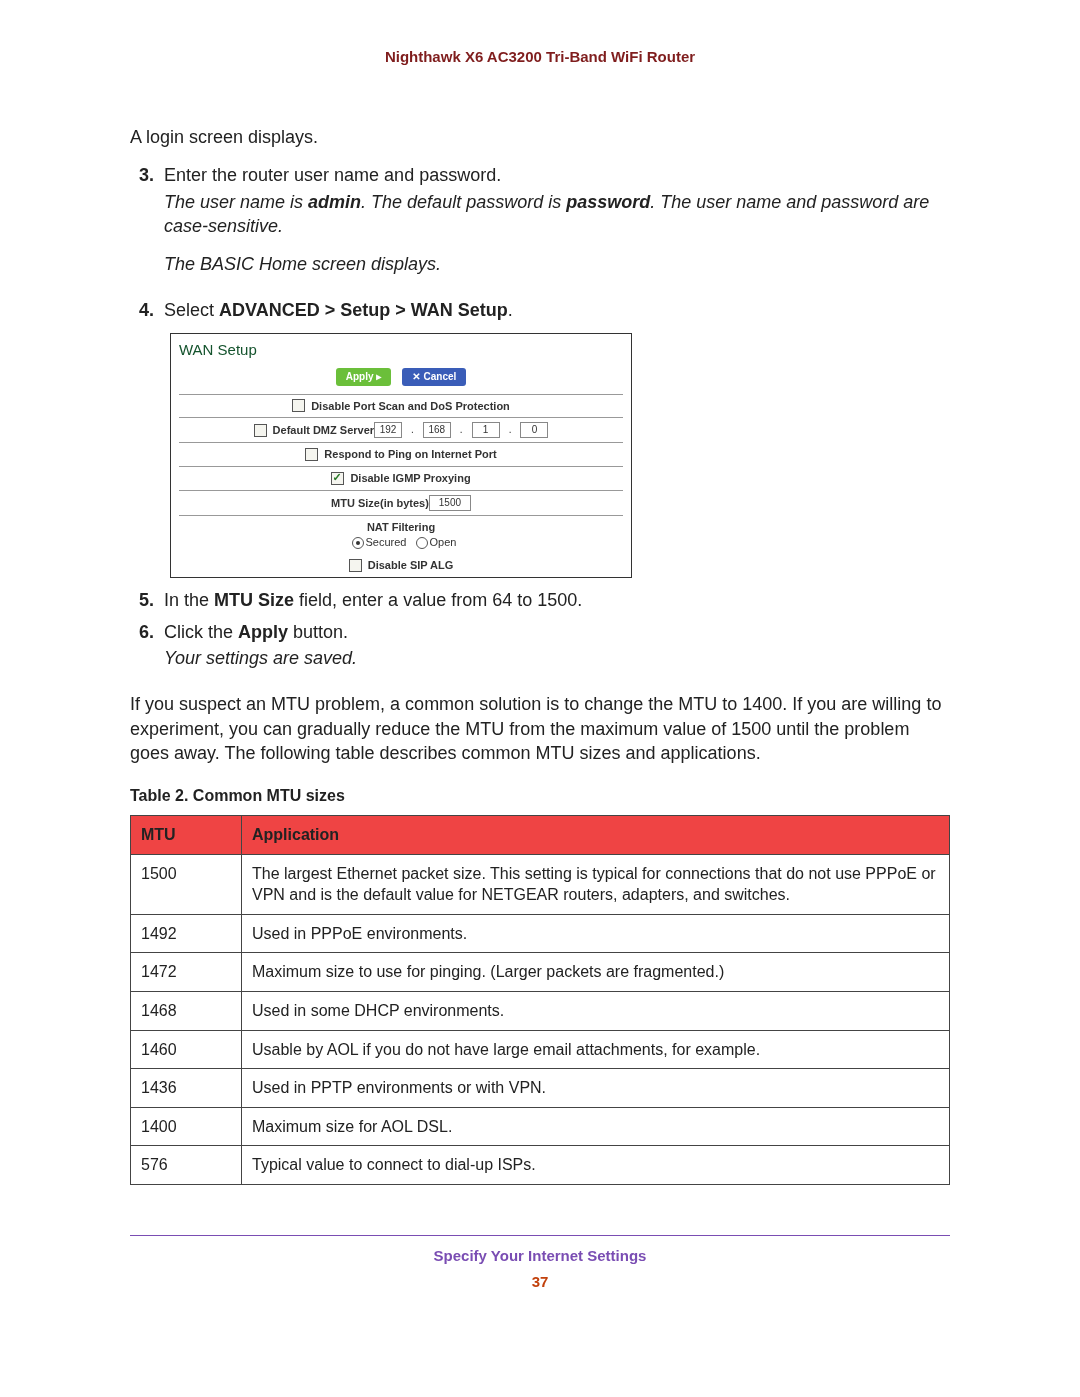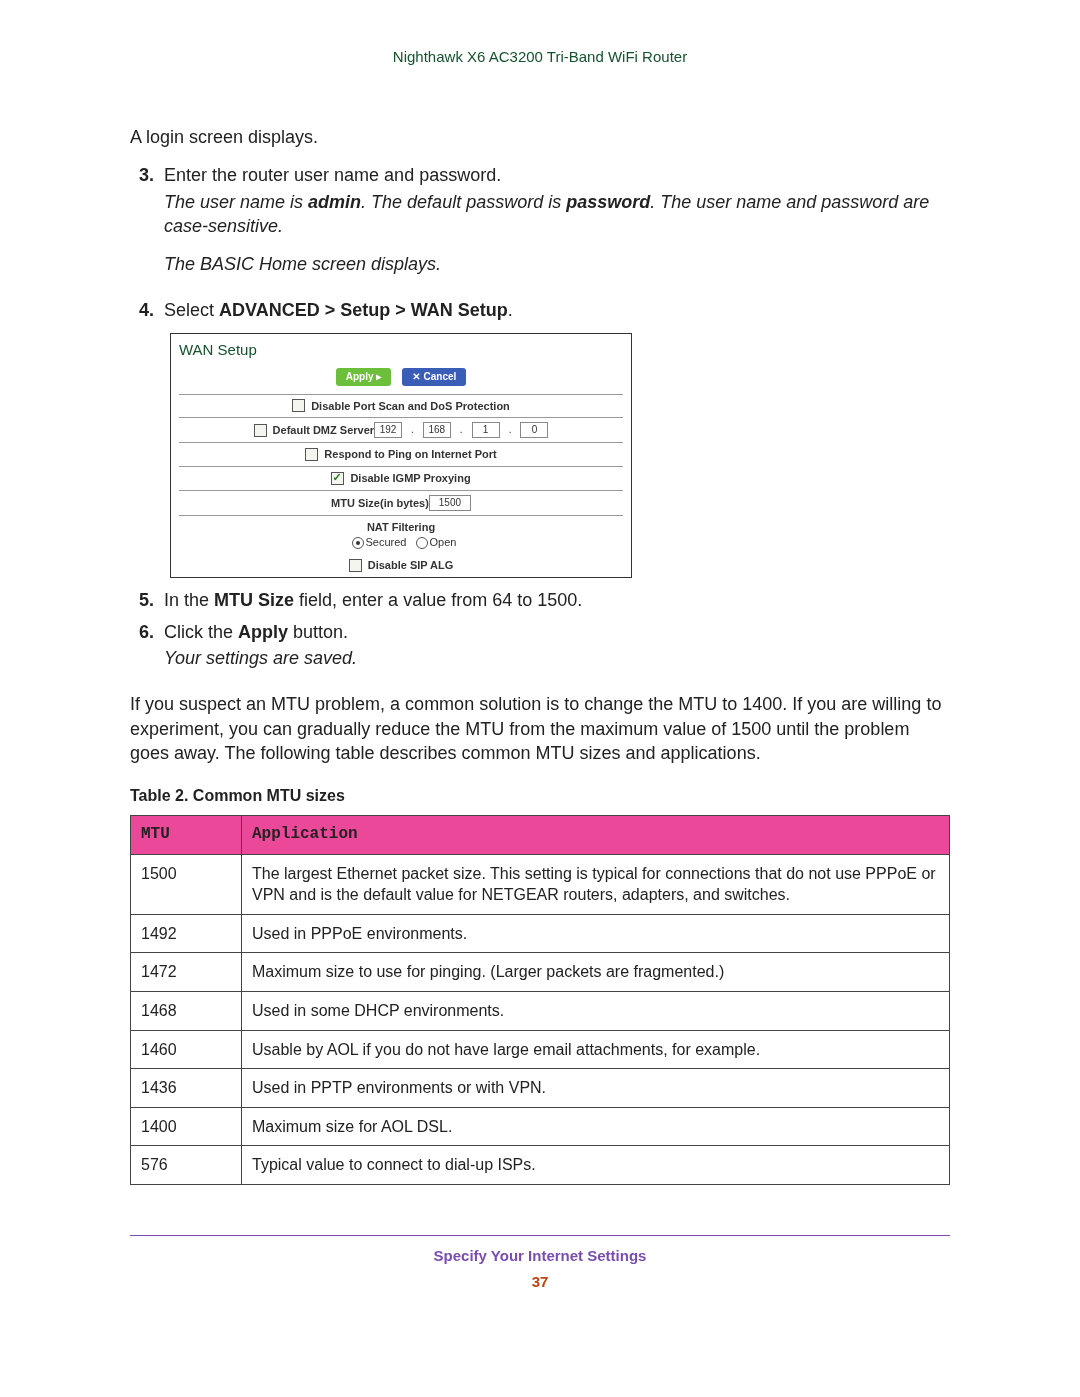--- a/index.html
+++ b/index.html
@@ -11,23 +11,23 @@
   }
   .page {
     width: 1080px;
     min-height: 1397px;
     position: relative;
     box-sizing: border-box;
     padding: 48px 130px 60px 130px;
   }
   .header-title {
     text-align: center;
-    font-weight: 400;
+    font-weight: 700;
     font-size: 15px;
-    color: #14532d;
+    color: #7f1d1d;
     margin-bottom: 60px;
   }
   .content {
     font-size: 18px;
     line-height: 1.35;
   }
   .indent1 { margin-left: 40px; }
   .para { margin: 6px 0 14px 0; }
   .num-item {
     display: flex;
@@ -150,23 +150,22 @@
     width: 100%;
     font-size: 16px;
   }
   table.mtu th, table.mtu td {
     border: 1px solid #444;
     padding: 8px 10px;
     text-align: left;
     vertical-align: top;
   }
   table.mtu th {
-    background: #ec4899;
-    font-weight: 700;
-    font-family: Liberation Mono, monospace;
+    background: #ef4444;
+    font-weight: 700;
   }
   table.mtu td.col0 { width: 90px; }
 
   
   .footer-rule {
     border-top: 1px solid #7a4db3;
     margin: 50px 0 10px 0;
   }
   .footer-title {
     text-align: center;

